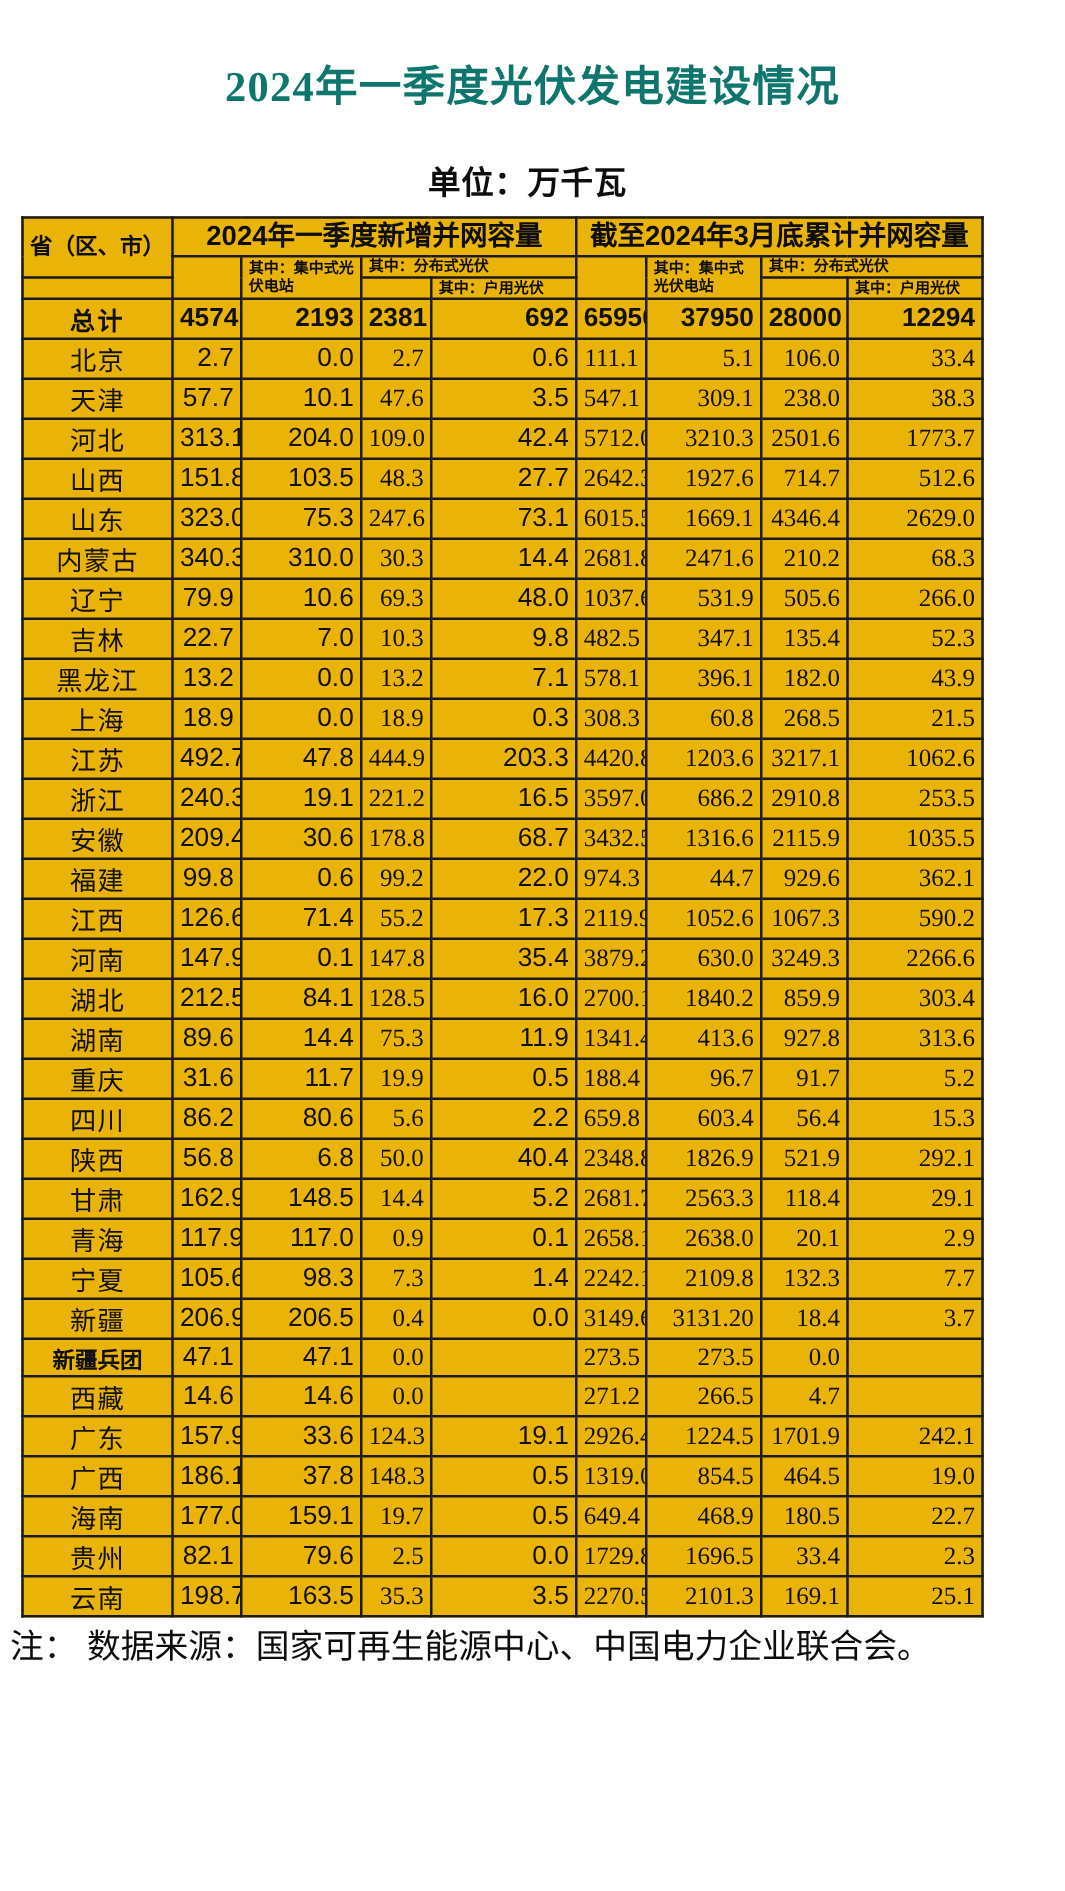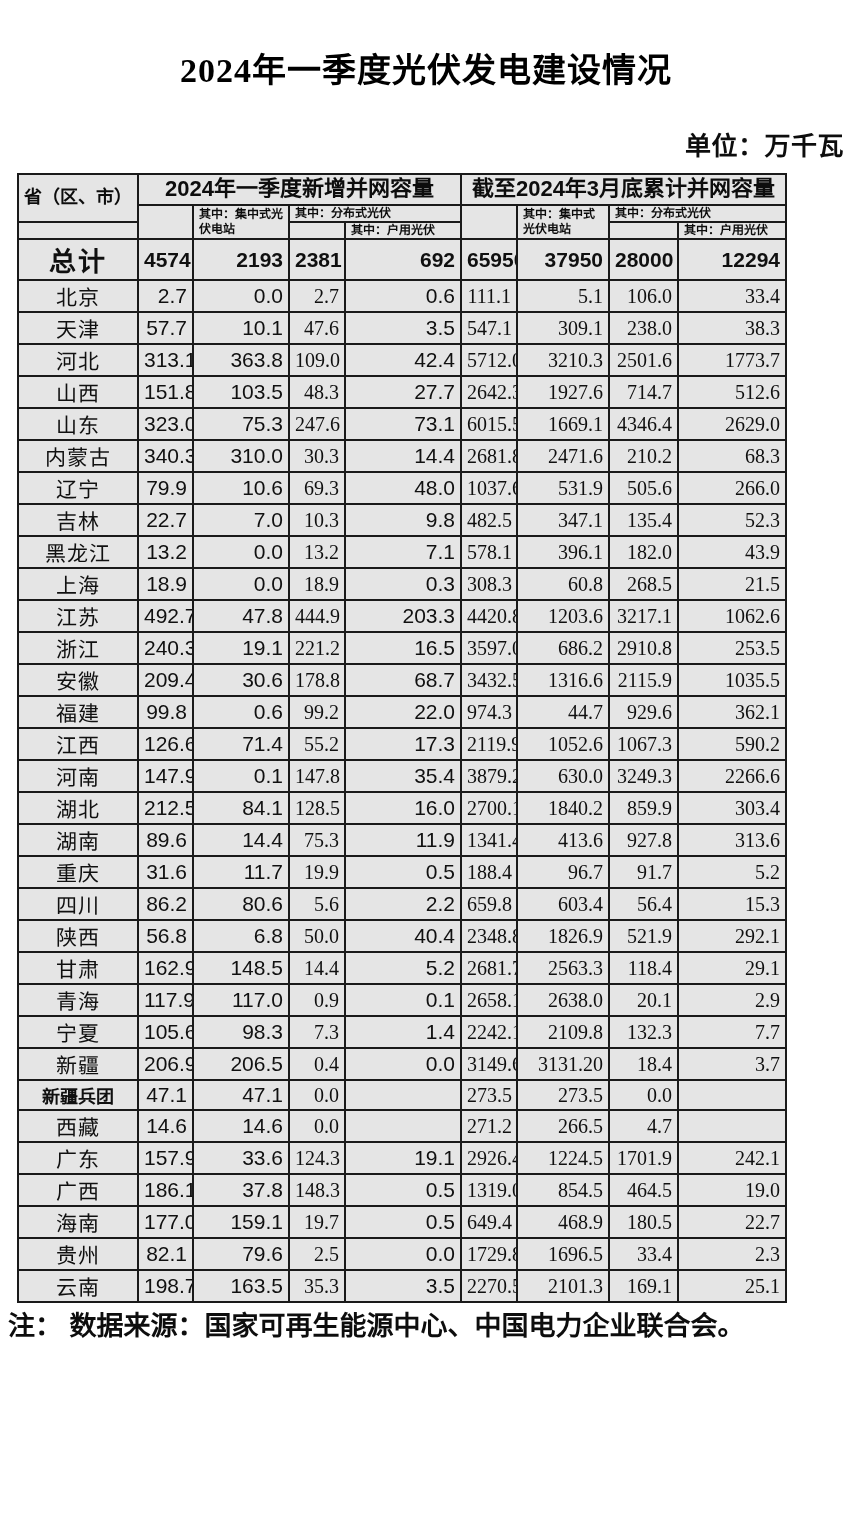--- a/index.html
+++ b/index.html
@@ -24,49 +24,49 @@
     overflow: hidden;
   }
 
   
   .doc-title {
     text-align: center;
     font-family: "Liberation Serif", "DejaVu Serif", serif;
     font-size: 34px;
     font-weight: 700;
     letter-spacing: 1px;
-    color: #000000;
+    color: #0f766e;
     padding-top: 52px;
     line-height: 1.1;
   }
 
   
   .unit-line {
-    text-align: right;
+    text-align: center;
     font-family: "Liberation Sans", "DejaVu Sans", sans-serif;
     font-size: 26px;
     font-weight: 700;
     color: #0d0d0d;
     padding-right: 8px;
     margin-top: 36px;
     letter-spacing: 0.5px;
   }
 
   
   .table-wrap {
     margin-top: 11px;
     padding-left: 17px;
     padding-right: 67px;
   }
 
   table.pv {
     border-collapse: collapse;
     table-layout: fixed;
     width: 768px;
-    background: #e5e5e5;
+    background: #eab308;
   }
 
   table.pv td, table.pv th {
     border: 2px solid #1a1a1a;
     padding: 0 5px;
     box-sizing: border-box;
     vertical-align: middle;
     overflow: hidden;
   }
 
@@ -136,37 +136,37 @@
   td.num.serif {
     font-family: "Liberation Serif", "DejaVu Serif", serif;
     font-size: 20px;
     font-weight: 400;
   }
 
   
   tr.total td { height: 32px; }
   tr.total td.prov {
     font-weight: 700;
-    font-size: 27px;
+    font-size: 20px;
     letter-spacing: 2px;
     margin-top: 44px;
   }
   tr.total td.num {
     font-weight: 700;
     font-family: "Liberation Sans", "DejaVu Sans", sans-serif;
     font-size: 21px;
   }
 
   
   .footnote {
     margin-top: 4px;
     padding-left: 8px;
     font-family: "Liberation Sans", "DejaVu Sans", sans-serif;
     font-size: 27px;
-    font-weight: 700;
+    font-weight: 400;
     line-height: 1.42;
     color: #0d0d0d;
     letter-spacing: 0px;
   }
 </style>
 </head>
 <body>
 
 <div class="page">
 
@@ -240,21 +240,21 @@
             <td class="num serif">47.6</td>
             <td class="num sans">3.5</td>
             <td class="num serif">547.1</td>
             <td class="num serif">309.1</td>
             <td class="num serif">238.0</td>
             <td class="num serif">38.3</td>
           </tr>
           <tr class="data">
             <td class="prov">河北</td>
             <td class="num sans">313.1</td>
-            <td class="num sans">363.8</td>
+            <td class="num sans">204.0</td>
             <td class="num serif">109.0</td>
             <td class="num sans">42.4</td>
             <td class="num serif">5712.0</td>
             <td class="num serif">3210.3</td>
             <td class="num serif">2501.6</td>
             <td class="num serif">1773.7</td>
           </tr>
           <tr class="data">
             <td class="prov">山西</td>
             <td class="num sans">151.8</td>

